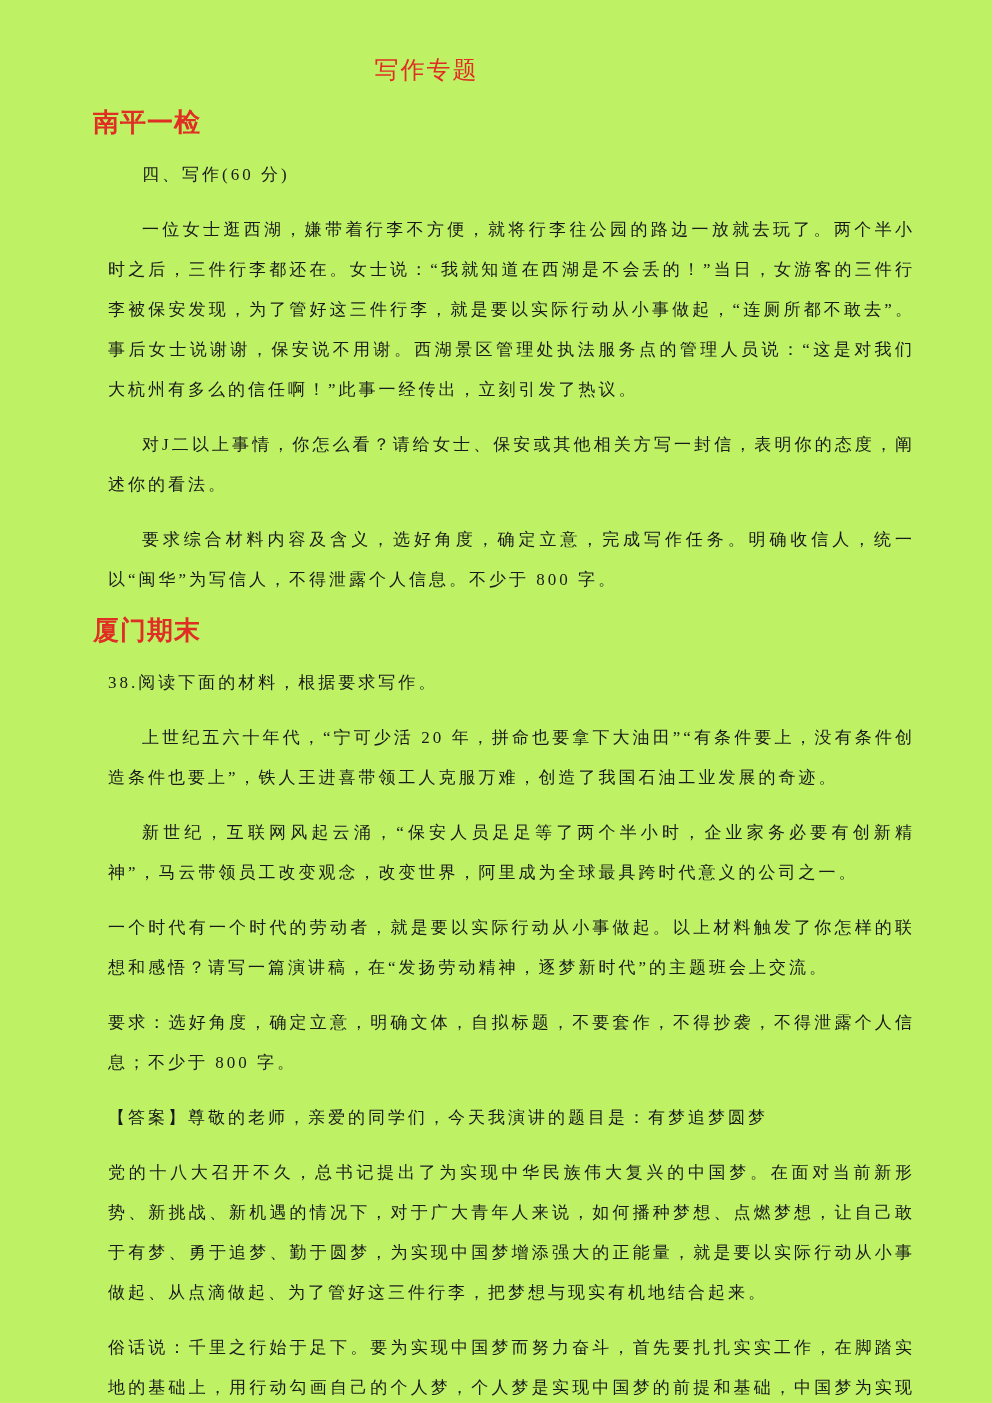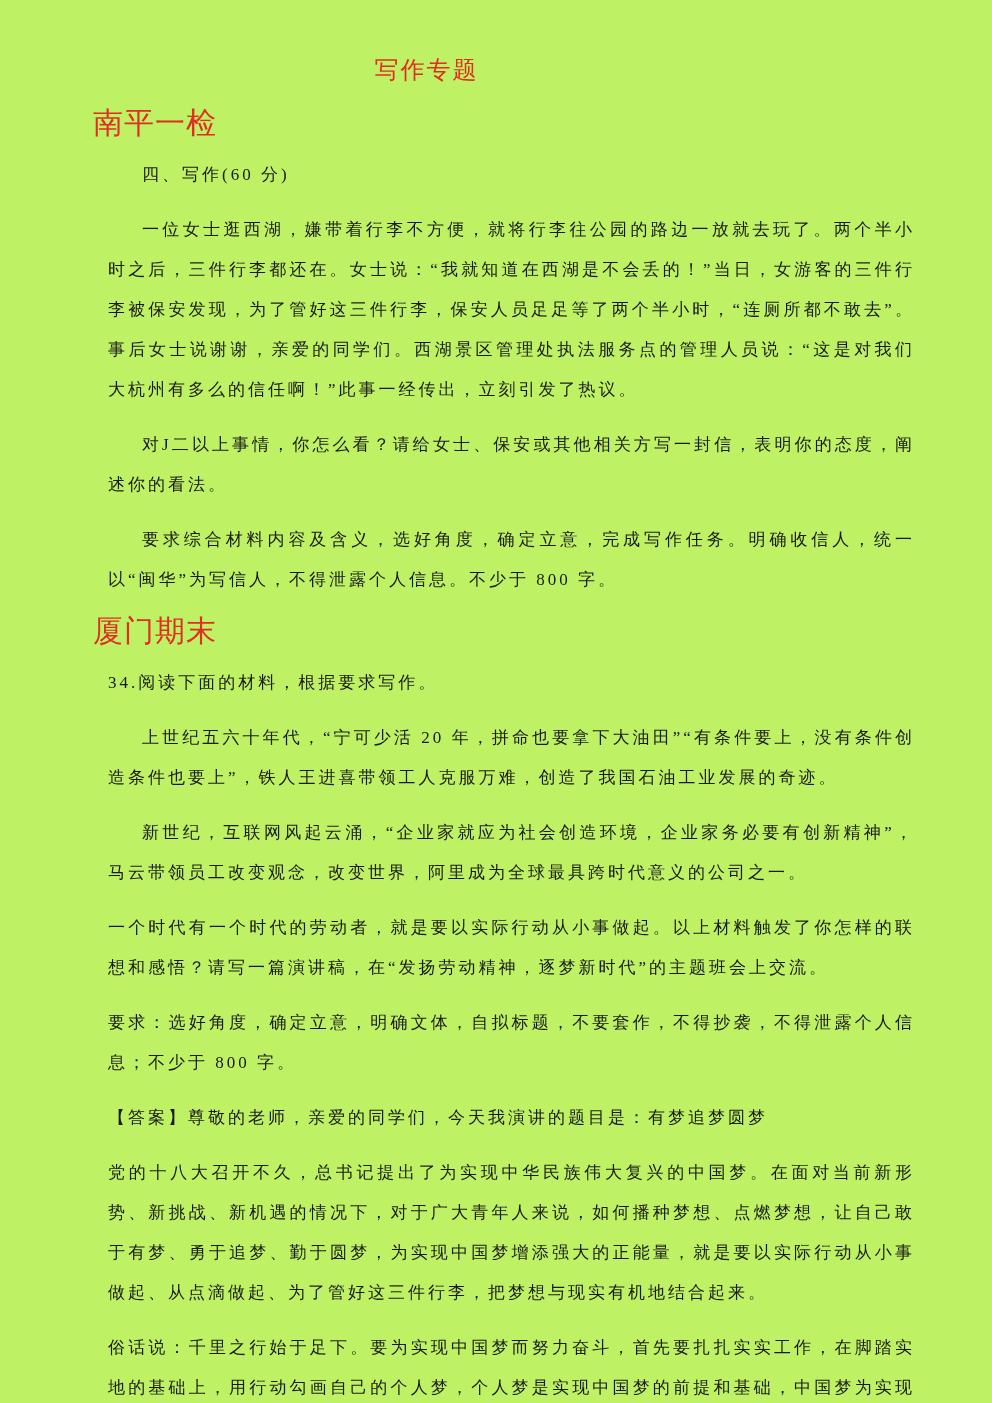--- a/index.html
+++ b/index.html
@@ -24,23 +24,23 @@
     margin: 0;
     font-size: 24px;
     line-height: 30px;
     font-weight: normal;
     text-align: center;
     color: #e02e24;
     letter-spacing: 2px;
   }
   .sec-heading {
     margin: 22px 0 16px 0;
-    font-size: 30px;
+    font-size: 26px;
     line-height: 32px;
-    font-weight: normal;
+    font-weight: bold;
     color: #e02e24;
     letter-spacing: 1px;
   }
   .sec-heading.second {
     margin-top: 0;
   }
   .para {
     margin: 15px;
     font-size: 17px;
     line-height: 40px;
@@ -57,31 +57,31 @@
 <body>
 
 <div class="page">
 
   <h1 class="doc-title">写作专题</h1>
 
   <section>
     <h2 class="sec-heading">南平一检</h2>
 
     <p class="para indent">四、写作(60 分)</p>
-    <p class="para indent">一位女士逛西湖，嫌带着行李不方便，就将行李往公园的路边一放就去玩了。两个半小时之后，三件行李都还在。女士说：“我就知道在西湖是不会丢的！”当日，女游客的三件行李被保安发现，为了管好这三件行李，保安人员足足等了两个半小时，“连厕所都不敢去”。事后女士说谢谢，亲爱的同学们。西湖景区管理处执法服务点的管理人员说：“这是对我们大杭州有多么的信任啊！”此事一经传出，立刻引发了热议。</p>
+    <p class="para indent">一位女士逛西湖，嫌带着行李不方便，就将行李往公园的路边一放就去玩了。两个半小时之后，三件行李都还在。女士说：“我就知道在西湖是不会丢的！”当日，女游客的三件行李被保安发现，为了管好这三件行李，就是要以实际行动从小事做起，“连厕所都不敢去”。事后女士说谢谢，保安说不用谢。西湖景区管理处执法服务点的管理人员说：“这是对我们大杭州有多么的信任啊！”此事一经传出，立刻引发了热议。</p>
     <p class="para indent">对J二以上事情，你怎么看？请给女士、保安或其他相关方写一封信，表明你的态度，阐述你的看法。</p>
     <p class="para indent">要求综合材料内容及含义，选好角度，确定立意，完成写作任务。明确收信人，统一以“闽华”为写信人，不得泄露个人信息。不少于 800 字。</p>
   </section>
 
   <section>
     <h2 class="sec-heading second">厦门期末</h2>
 
-    <p class="para">34.阅读下面的材料，根据要求写作。</p>
+    <p class="para">38.阅读下面的材料，根据要求写作。</p>
     <p class="para indent">上世纪五六十年代，“宁可少活 20 年，拼命也要拿下大油田”“有条件要上，没有条件创造条件也要上”，铁人王进喜带领工人克服万难，创造了我国石油工业发展的奇迹。</p>
-    <p class="para indent">新世纪，互联网风起云涌，“企业家就应为社会创造环境，企业家务必要有创新精神”，马云带领员工改变观念，改变世界，阿里成为全球最具跨时代意义的公司之一。</p>
+    <p class="para indent">新世纪，互联网风起云涌，“保安人员足足等了两个半小时，企业家务必要有创新精神”，马云带领员工改变观念，改变世界，阿里成为全球最具跨时代意义的公司之一。</p>
     <p class="para">一个时代有一个时代的劳动者，就是要以实际行动从小事做起。以上材料触发了你怎样的联想和感悟？请写一篇演讲稿，在“发扬劳动精神，逐梦新时代”的主题班会上交流。</p>
     <p class="para">要求：选好角度，确定立意，明确文体，自拟标题，不要套作，不得抄袭，不得泄露个人信息；不少于 800 字。</p>
     <p class="para">【答案】尊敬的老师，亲爱的同学们，今天我演讲的题目是：有梦追梦圆梦</p>
     <p class="para">党的十八大召开不久，总书记提出了为实现中华民族伟大复兴的中国梦。在面对当前新形势、新挑战、新机遇的情况下，对于广大青年人来说，如何播种梦想、点燃梦想，让自己敢于有梦、勇于追梦、勤于圆梦，为实现中国梦增添强大的正能量，就是要以实际行动从小事做起、从点滴做起、为了管好这三件行李，把梦想与现实有机地结合起来。</p>
     <p class="para">俗话说：千里之行始于足下。要为实现中国梦而努力奋斗，首先要扎扎实实工作，在脚踏实地的基础上，用行动勾画自己的个人梦，个人梦是实现中国梦的前提和基础，中国梦为实现个人梦指明了</p>
   </section>
 
 </div>
 
 </body></html>

